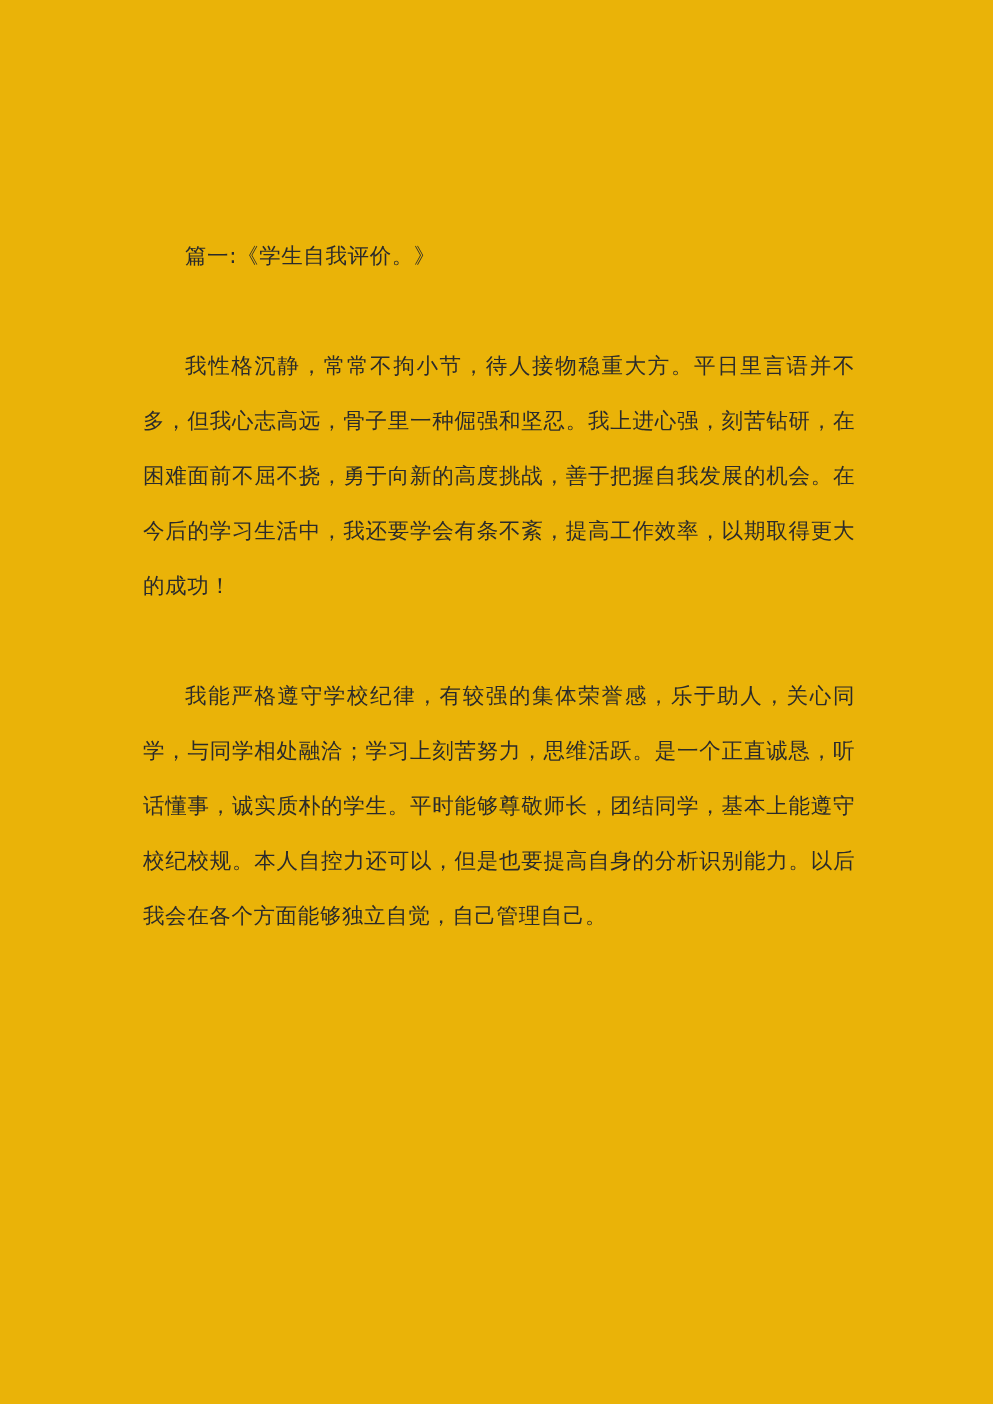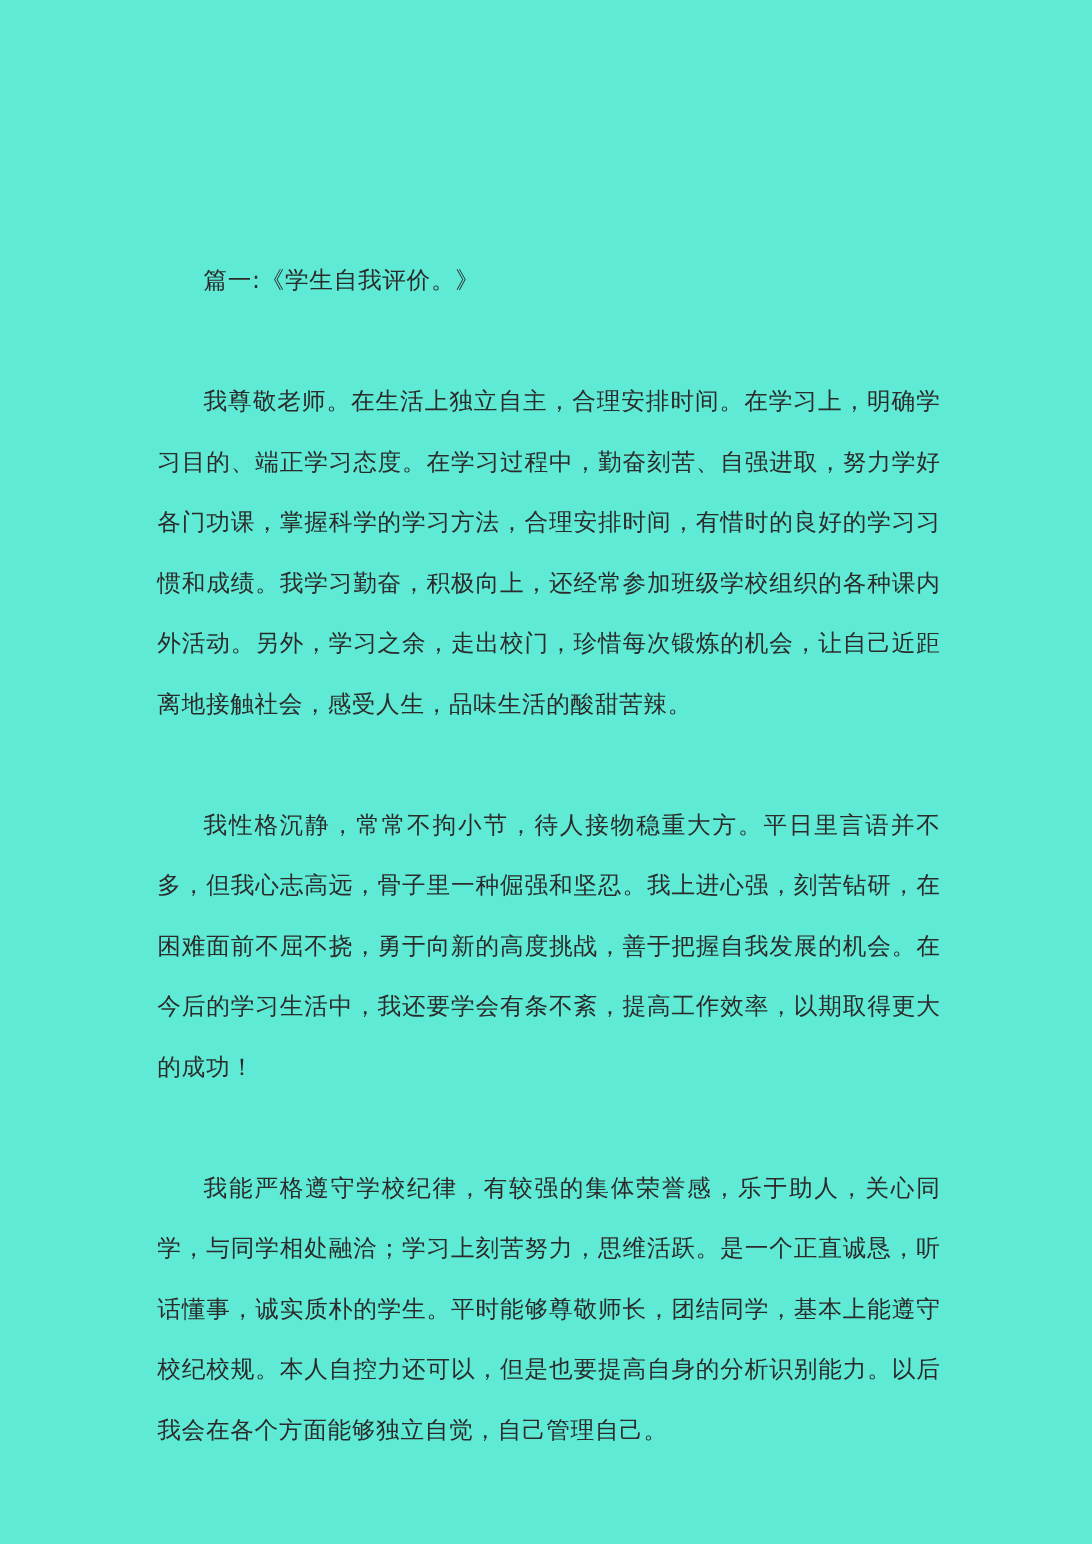--- a/index.html
+++ b/index.html
@@ -8,21 +8,21 @@
     padding: 0;
     background: #ffffff;
   }
   body {
     font-family: "DejaVu Sans", "Liberation Sans", sans-serif;
   }
   .page {
     position: relative;
     width: 993px;
     height: 1404px;
-    background: #5eead4;
+    background: #eab308;
     overflow: hidden;
     box-sizing: border-box;
   }
   .doc-body {
     position: absolute;
     left: 143px;
     top: 228px;
     width: 712px;
   }
   .para {
@@ -53,20 +53,19 @@
   }
 </style>
 </head>
 <body>
 
 <div class="page">
   <div class="doc-body">
 
     <p class="para title">篇一:《学生自我评价。》</p>
 
-    <p class="para indent">我尊敬老师。在生活上独立自主，合理安排时间。在学习上，明确学习目的、端正学习态度。在学习过程中，勤奋刻苦、自强进取，努力学好各门功课，掌握科学的学习方法，合理安排时间，有惜时的良好的学习习惯和成绩。我学习勤奋，积极向上，还经常参加班级学校组织的各种课内外活动。另外，学习之余，走出校门，珍惜每次锻炼的机会，让自己近距离地接触社会，感受人生，品味生活的酸甜苦辣。</p>
 
     <p class="para indent">我性格沉静，常常不拘小节，待人接物稳重大方。平日里言语并不多，但我心志高远，骨子里一种倔强和坚忍。我上进心强，刻苦钻研，在困难面前不屈不挠，勇于向新的高度挑战，善于把握自我发展的机会。在今后的学习生活中，我还要学会有条不紊，提高工作效率，以期取得更大的成功！</p>
 
     <p class="para indent">我能严格遵守学校纪律，有较强的集体荣誉感，乐于助人，关心同学，与同学相处融洽；学习上刻苦努力，思维活跃。是一个正直诚恳，听话懂事，诚实质朴的学生。平时能够尊敬师长，团结同学，基本上能遵守校纪校规。本人自控力还可以，但是也要提高自身的分析识别能力。以后我会在各个方面能够独立自觉，自己管理自己。</p>
 
   </div>
 </div>
 
 </body></html>

